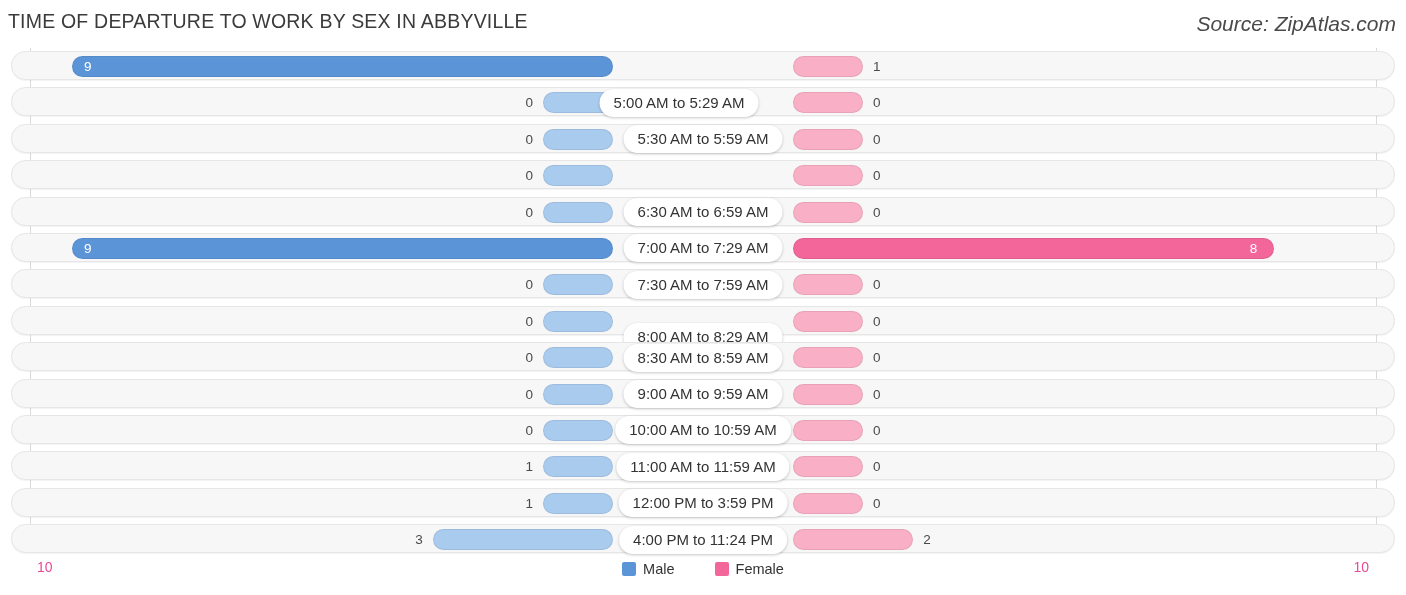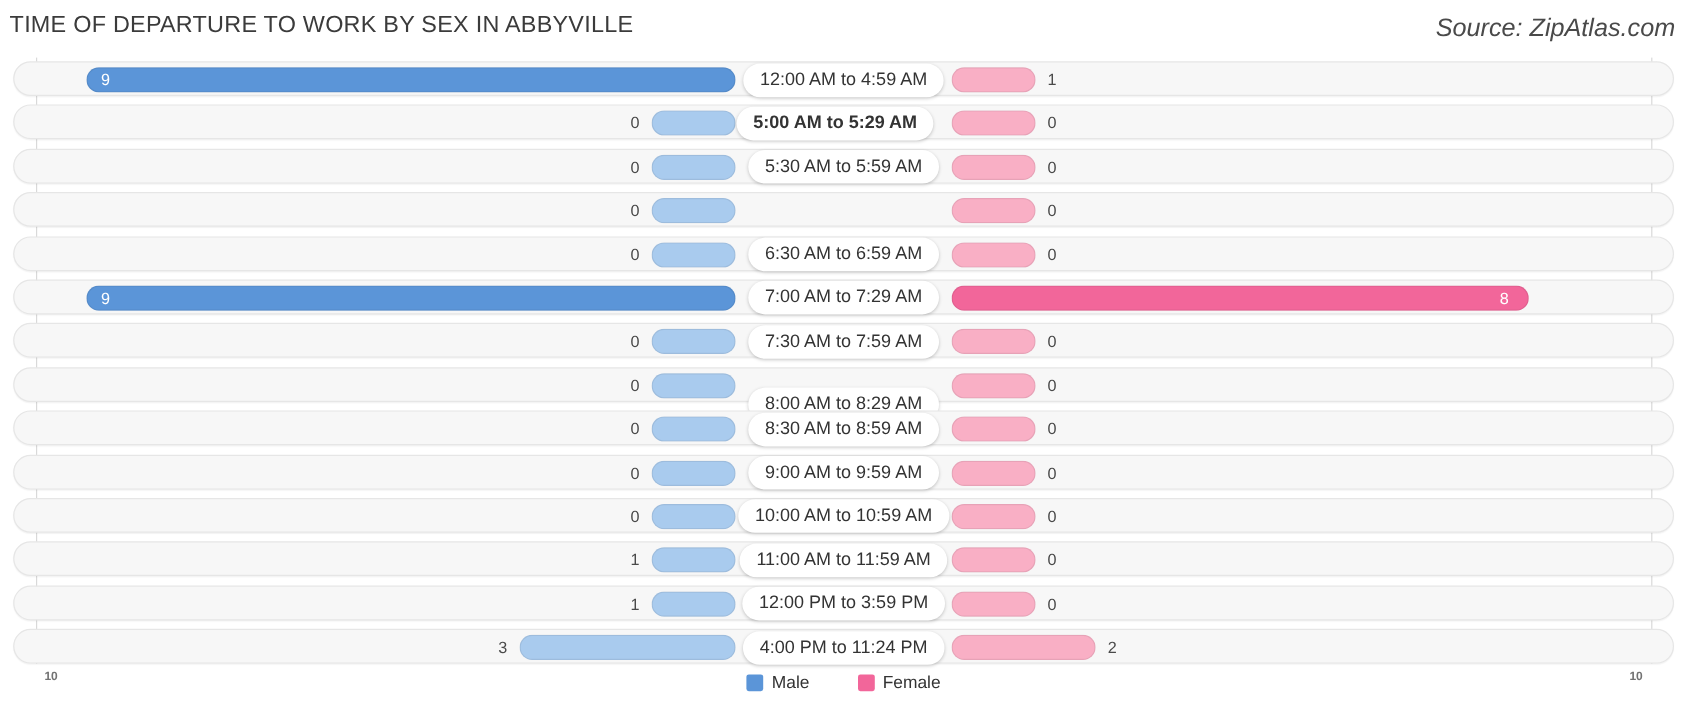--- a/index.html
+++ b/index.html
@@ -123,23 +123,22 @@
 
   
   .footer {
     position: absolute;
     left: 0; top: 553px;
     width: 1406px; height: 42px;
   }
   .tick {
     position: absolute;
     top: 6px;
-    font-size: 10px;
-    color: #737373;
-    font-weight: bold;
+    font-size: 14px;
+    color: #ec4899;
   }
   .tick-left  { left: 37px; }
   .tick-right { right: 37px; }
   .legend {
     position: absolute;
     left: 0; right: 0; top: 8px;
     display: flex;
     justify-content: center;
     align-items: center;
     gap: 40px;
@@ -170,29 +169,28 @@
   <div class="plot">
     <div class="axis-line axis-left"></div>
     <div class="axis-line axis-right"></div>
     <div class="rows" id="rows">
         <div class="row">
           <div class="track"></div>
           <div class="bar bar-male" style="left: 72.1px; width: 540.9px; background: rgb(91, 149, 216);"></div>
           <div class="bar-val inside" style="left: 84.1px;">9</div>
           <div class="bar bar-female" style="left: 793px; width: 70px; background: rgb(249, 175, 197);"></div>
           <div class="bar-val female-out" style="left: 873px; width: 50px;">1</div>
-          <div class="cat-pill" style="left: 703px;">12:00 AM to 4:59 AM</div>
-        </div>
-        <div class="row">
-          <div class="track"></div>
-          <div class="bar bar-male" style="left: 543px; width: 70px; background: rgb(169, 203, 238);"></div>
-          <div class="bar-val male-out" style="left: 483px; width: 50px;">0</div>
-          <div class="bar bar-female" style="left: 793px; width: 70px; background: rgb(249, 175, 197);"></div>
-          <div class="bar-val female-out" style="left: 873px; width: 50px;">0</div>
-          <div class="cat-pill" style="left: 696px; font-weight: bold;">5:00 AM to 5:29 AM</div>
+        </div>
+        <div class="row">
+          <div class="track"></div>
+          <div class="bar bar-male" style="left: 543px; width: 70px; background: rgb(169, 203, 238);"></div>
+          <div class="bar-val male-out" style="left: 483px; width: 50px;">0</div>
+          <div class="bar bar-female" style="left: 793px; width: 70px; background: rgb(249, 175, 197);"></div>
+          <div class="bar-val female-out" style="left: 873px; width: 50px;">0</div>
+          <div class="cat-pill" style="left: 679px;">5:00 AM to 5:29 AM</div>
         </div>
         <div class="row">
           <div class="track"></div>
           <div class="bar bar-male" style="left: 543px; width: 70px; background: rgb(169, 203, 238);"></div>
           <div class="bar-val male-out" style="left: 483px; width: 50px;">0</div>
           <div class="bar bar-female" style="left: 793px; width: 70px; background: rgb(249, 175, 197);"></div>
           <div class="bar-val female-out" style="left: 873px; width: 50px;">0</div>
           <div class="cat-pill" style="left: 703px;">5:30 AM to 5:59 AM</div>
         </div>
         <div class="row">

